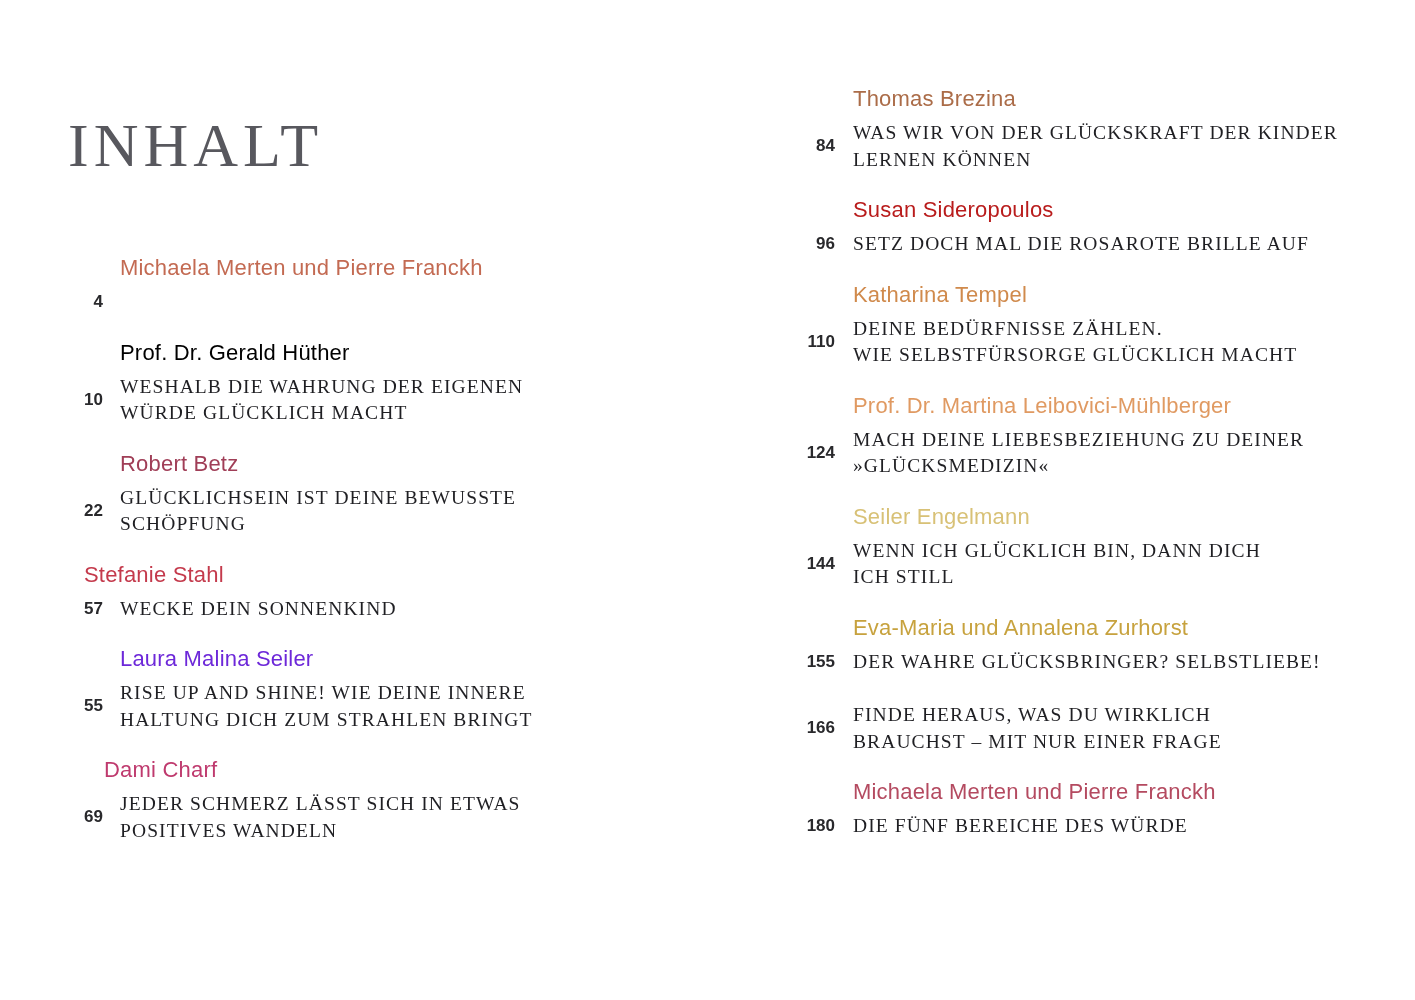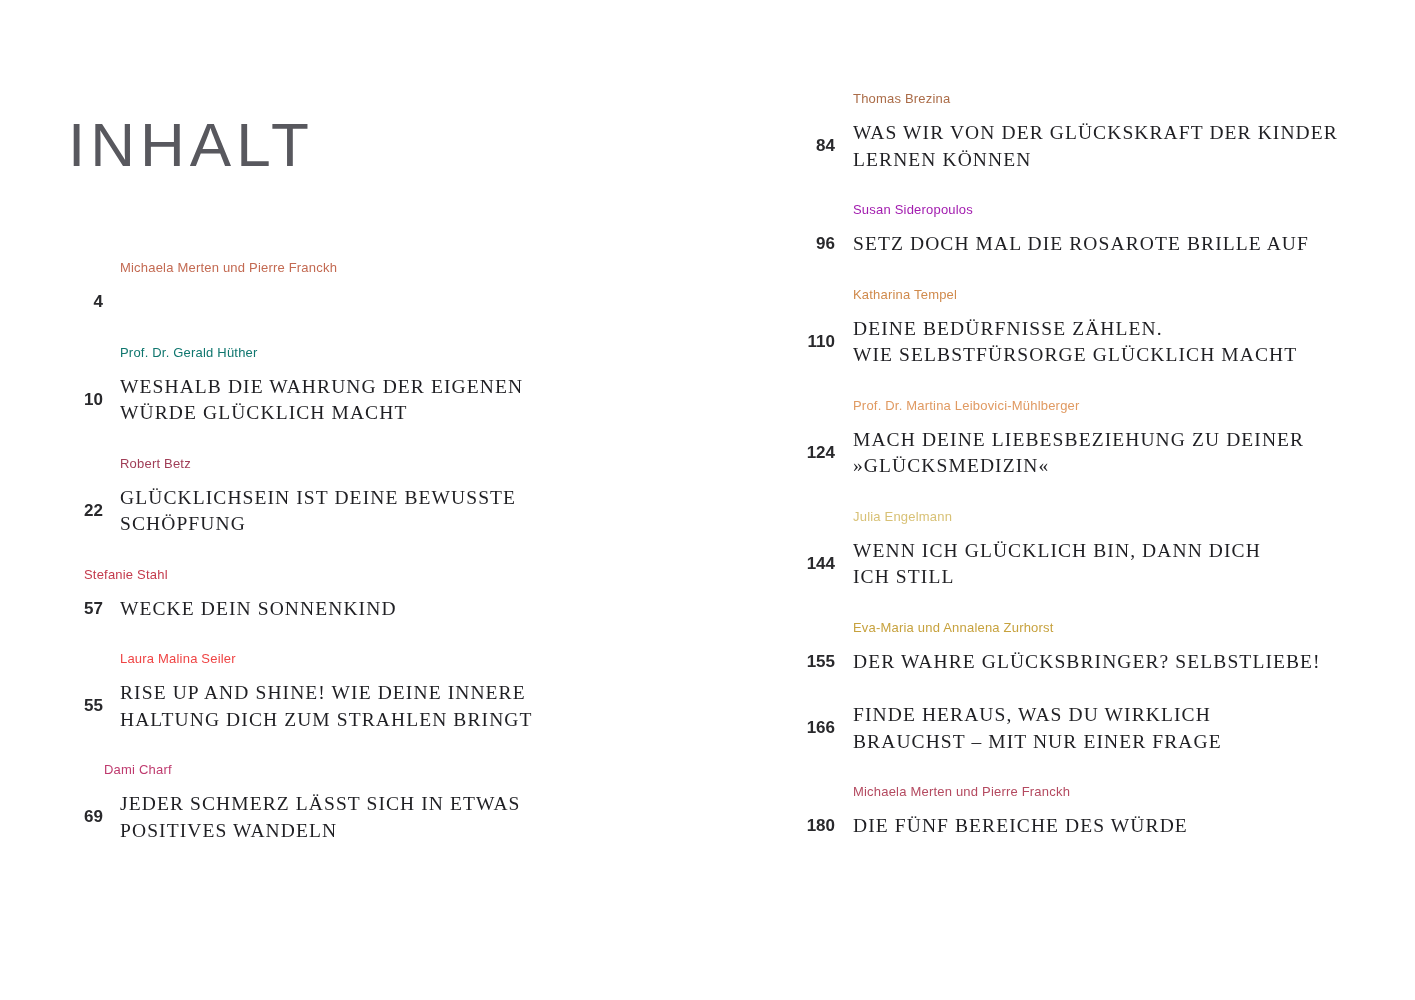--- a/index.html
+++ b/index.html
@@ -11,21 +11,21 @@
     width: 1415px;
     height: 1000px;
     position: relative;
     overflow: hidden;
     font-family: "Liberation Sans", sans-serif;
   }
   .page-title {
     position: absolute;
     left: 68px;
     top: 72px;
-    font-family: Liberation Sans, sans-serif;
+    font-family: Liberation Serif, serif;
     font-size: 62px;
     line-height: 1;
     letter-spacing: 5px;
     color: #58585e;
     font-weight: 400;
   }
   .toc-col {
     position: absolute;
     display: flex;
     flex-direction: column;
@@ -43,21 +43,21 @@
     width: 610px;
     --numw: 50px;
     --gap: 18px;
   }
   .entry {
     margin-bottom: 27px;
   }
   .author {
     margin-left: calc(var(--numw) + var(--gap));
     font-family: "Liberation Sans", sans-serif;
-    font-size: 13px;
+    font-size: 22px;
     line-height: 20px;
     margin-bottom: 11px;
     letter-spacing: 0.2px;
   }
   .row {
     display: flex;
     align-items: center;
   }
   .num {
     flex: 0 0 var(--numw);
@@ -86,21 +86,21 @@
 <div class="toc-col col-left">
 
   <div class="entry">
     <div class="author" style="color: rgb(195, 106, 82);">Michaela Merten und Pierre Franckh</div>
     <div class="row">
       <div class="num">4</div>
     </div>
   </div>
 
   <div class="entry">
-    <div class="author" style="color: #0f766e;">Prof. Dr. Gerald Hüther</div>
+    <div class="author" style="color: #000000;">Prof. Dr. Gerald Hüther</div>
     <div class="row">
       <div class="num">10</div>
       <div class="title">WESHALB DIE WAHRUNG DER EIGENEN
 WÜRDE GLÜCKLICH MACHT</div>
     </div>
   </div>
 
   <div class="entry">
     <div class="author" style="color: rgb(160, 62, 87);">Robert Betz</div>
     <div class="row">
@@ -112,21 +112,21 @@
 
   <div class="entry">
     <div class="author" style="color: rgb(196, 58, 76); margin-left: 24px;">Stefanie Stahl</div>
     <div class="row">
       <div class="num">57</div>
       <div class="title">WECKE DEIN SONNENKIND</div>
     </div>
   </div>
 
   <div class="entry">
-    <div class="author" style="color: #ef4444;">Laura Malina Seiler</div>
+    <div class="author" style="color: #6d28d9;">Laura Malina Seiler</div>
     <div class="row">
       <div class="num">55</div>
       <div class="title">RISE UP AND SHINE! WIE DEINE INNERE
 HALTUNG DICH ZUM STRAHLEN BRINGT</div>
     </div>
   </div>
 
   <div class="entry">
     <div class="author" style="color: rgb(191, 58, 110); margin-left: 44px;">Dami Charf</div>
     <div class="row">
@@ -143,21 +143,21 @@
   <div class="entry">
     <div class="author" style="color: rgb(171, 108, 72);">Thomas Brezina</div>
     <div class="row">
       <div class="num">84</div>
       <div class="title">WAS WIR VON DER GLÜCKSKRAFT DER KINDER
 LERNEN KÖNNEN</div>
     </div>
   </div>
 
   <div class="entry">
-    <div class="author" style="color: #a21caf;">Susan Sideropoulos</div>
+    <div class="author" style="color: #b91c1c;">Susan Sideropoulos</div>
     <div class="row">
       <div class="num">96</div>
       <div class="title">SETZ DOCH MAL DIE ROSAROTE BRILLE AUF</div>
     </div>
   </div>
 
   <div class="entry">
     <div class="author" style="color: rgb(208, 138, 76);">Katharina Tempel</div>
     <div class="row">
       <div class="num">110</div>
@@ -169,21 +169,21 @@
   <div class="entry">
     <div class="author" style="color: rgb(224, 154, 98);">Prof. Dr. Martina Leibovici-Mühlberger</div>
     <div class="row">
       <div class="num">124</div>
       <div class="title">MACH DEINE LIEBESBEZIEHUNG ZU DEINER
 »GLÜCKSMEDIZIN«</div>
     </div>
   </div>
 
   <div class="entry">
-    <div class="author" style="color: rgb(216, 193, 118);">Julia Engelmann</div>
+    <div class="author" style="color: rgb(216, 193, 118);">Seiler Engelmann</div>
     <div class="row">
       <div class="num">144</div>
       <div class="title">WENN ICH GLÜCKLICH BIN, DANN DICH
 ICH STILL</div>
     </div>
   </div>
 
   <div class="entry">
     <div class="author" style="color: rgb(199, 162, 62);">Eva-Maria und Annalena Zurhorst</div>
     <div class="row">

